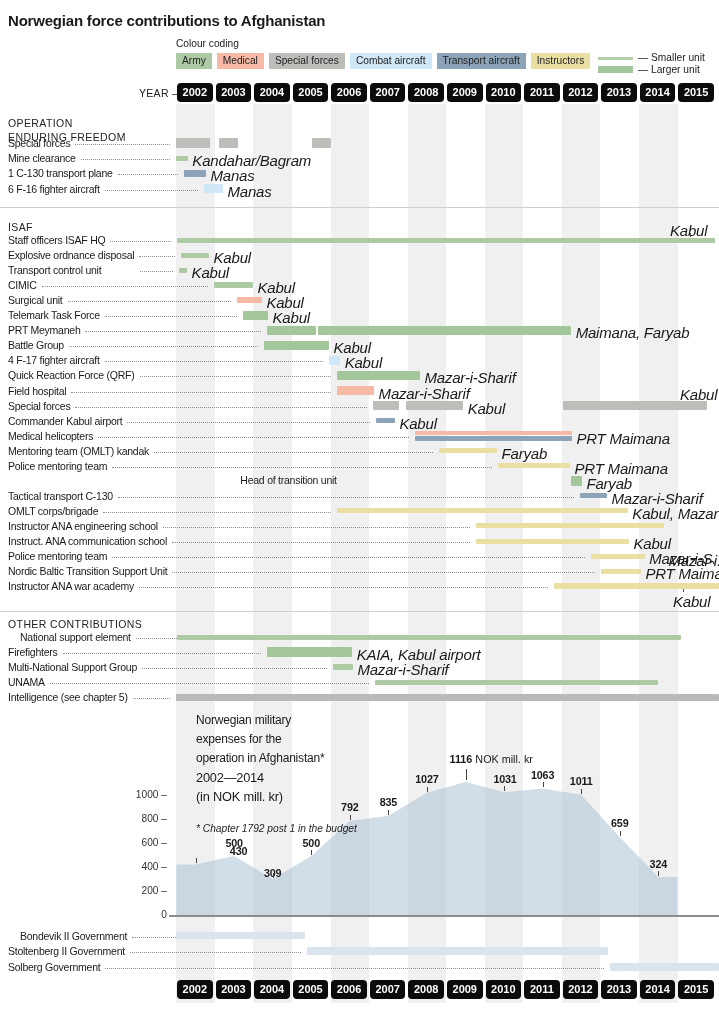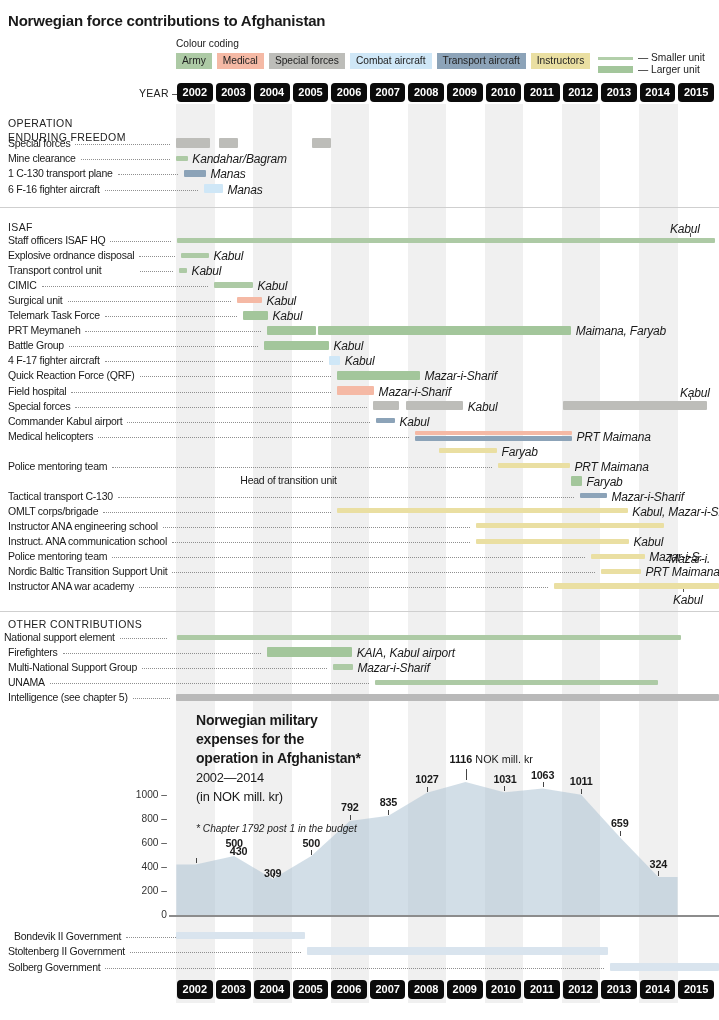--- a/index.html
+++ b/index.html
@@ -15,28 +15,28 @@
   .yearlab{font-size:10.5px;color:#222;letter-spacing:0.3px;}
   .chip{font-size:10.2px;padding:2px 6px 3px 6px;margin-right:5px;white-space:nowrap;color:#222;}
   .chiprow{left:176px;top:53px;display:flex;}
   .codetitle{left:176px;top:38px;font-size:10.2px;}
   .ulegbar{left:598px;width:35px;}
   .ulegtxt{left:638px;font-size:10.2px;white-space:nowrap;}
   .rowlab{display:flex;align-items:center;height:13px;}
   .rowlab .lab{font-size:10.5px;white-space:nowrap;letter-spacing:-0.25px;}
   .leader{flex:1;height:0;border-bottom:1px dotted #8f8f8f;margin:3px 4px 0 5px;}
   .bar{border-radius:1px;}
-  .note{font-size:12px;font-style:italic;white-space:nowrap;letter-spacing:-0.2px;}
+  .note{font-size:15px;font-style:italic;white-space:nowrap;letter-spacing:-0.2px;}
   .tick{width:1px;background:#555;}
   .vlabel{font-size:10.8px;font-weight:bold;text-align:center;width:40px;letter-spacing:-0.2px;}
   .vtick{width:1px;background:#444;}
   .ylab{font-size:10.2px;text-align:right;width:42px;color:#333;white-space:nowrap;}
   #axisline{left:169px;top:915px;width:550px;height:1.6px;background:#8c8c8c;}
   #chart-title{left:196px;top:711px;width:190px;line-height:19px;}
-  #chart-title .b{font-size:14px;font-weight:bold;letter-spacing:-0.2px;}
+  #chart-title .b{font-size:12px;font-weight:normal;letter-spacing:-0.2px;}
   #chart-title .r{font-size:12.8px;letter-spacing:-0.2px;}
   #footnote{left:196px;top:823px;font-size:10.2px;font-style:italic;color:#222;}
   #peak-label{font-size:10.8px;white-space:nowrap;}
   #peak-label .num{font-weight:bold;}
   svg{position:absolute;left:0;top:0;pointer-events:none;}
 </style>
 </head>
 <body>
 
 <div id="canvas">
@@ -271,20 +271,24 @@
     </div>
     <div class="bar" style="position: absolute; left: 376.041px; width: 18.8944px; top: 418.1px; height: 5px; background: rgb(140, 163, 184);"></div>
     <div class="note" style="position: absolute; left: 399.435px; top: 414.6px;">Kabul</div>
     <div class="rowlab" style="position: absolute; left: 8px; top: 429.15px; width: 404.986px;">
       <span class="lab">Medical helicopters</span>
       <div class="leader"></div>
     </div>
     <div class="bar" style="position: absolute; left: 414.986px; width: 156.939px; top: 430.8px; height: 4.5px; background: rgb(245, 185, 165);"></div>
     <div class="bar" style="position: absolute; left: 414.986px; width: 156.939px; top: 436px; height: 4.5px; background: rgb(140, 163, 184);"></div>
     <div class="note" style="position: absolute; left: 576.426px; top: 429.65px;">PRT Maimana</div>
+    <div class="rowlab" style="position: absolute; left: 8px; top: 444.2px; width: 428.894px;">
+      <span class="lab">Mentoring team (OMLT) kandak</span>
+      <div class="leader"></div>
+    </div>
     <div class="bar" style="position: absolute; left: 438.894px; width: 58.2256px; top: 448.2px; height: 5px; background: rgb(234, 223, 162);"></div>
     <div class="note" style="position: absolute; left: 501.619px; top: 444.7px;">Faryab</div>
     <div class="rowlab" style="position: absolute; left: 8px; top: 459.25px; width: 487.89px;">
       <span class="lab">Police mentoring team</span>
       <div class="leader"></div>
     </div>
     <div class="bar" style="position: absolute; left: 497.89px; width: 72.1072px; top: 463.25px; height: 5px; background: rgb(234, 223, 162);"></div>
     <div class="note" style="position: absolute; left: 574.498px; top: 459.75px;">PRT Maimana</div>
     <div class="rowlab" style="position: absolute; left: 8px; top: 474.3px; width: 561.154px; flex-direction: column;">
       <span class="lab">Head of transition unit</span>
@@ -327,21 +331,21 @@
       <div class="leader"></div>
     </div>
     <div class="bar" style="position: absolute; left: 600.846px; width: 40.1024px; top: 568.6px; height: 5px; background: rgb(234, 223, 162);"></div>
     <div class="note" style="position: absolute; left: 645.448px; top: 565.1px;">PRT Maimana</div>
     <div class="rowlab" style="position: absolute; left: 8px; top: 579.65px; width: 543.802px;">
       <span class="lab">Instructor ANA war academy</span>
       <div class="leader"></div>
     </div>
     <div class="bar" style="position: absolute; left: 553.802px; width: 165.037px; top: 582.9px; height: 6.5px; background: rgb(234, 223, 162);"></div>
     <div class="heading" style="position: absolute; left: 8px; top: 618px;">OTHER CONTRIBUTIONS</div>
-    <div class="rowlab" style="position: absolute; left: 4px; top: 630.5px; width: 167.071px;">
+    <div class="rowlab" style="position: absolute; left: 20px; top: 630.5px; width: 167.071px;">
       <span class="lab">National support element</span>
       <div class="leader"></div>
     </div>
     <div class="bar" style="position: absolute; left: 177.071px; width: 503.979px; top: 634.5px; height: 5px; background: rgb(173, 202, 165);"></div>
     <div class="rowlab" style="position: absolute; left: 8px; top: 645.55px; width: 256.916px;">
       <span class="lab">Firefighters</span>
       <div class="leader"></div>
     </div>
     <div class="bar" style="position: absolute; left: 266.916px; width: 85.2176px; top: 647.3px; height: 9.5px; background: rgb(163, 198, 155);"></div>
     <div class="note" style="position: absolute; left: 356.634px; top: 646.05px;">KAIA, Kabul airport</div>
@@ -354,21 +358,21 @@
     <div class="rowlab" style="position: absolute; left: 8px; top: 675.65px; width: 364.884px;">
       <span class="lab">UNAMA</span>
       <div class="leader"></div>
     </div>
     <div class="bar" style="position: absolute; left: 374.884px; width: 283.03px; top: 679.65px; height: 5px; background: rgb(173, 202, 165);"></div>
     <div class="rowlab" style="position: absolute; left: 8px; top: 690.7px; width: 166.3px;">
       <span class="lab">Intelligence (see chapter 5)</span>
       <div class="leader"></div>
     </div>
     <div class="bar" style="position: absolute; left: 176.3px; width: 542.539px; top: 693.7px; height: 7px; background: rgb(185, 185, 185);"></div>
-    <div class="rowlab" style="position: absolute; left: 6px; top: 929px; width: 166.3px; padding-left: 8px;">
+    <div class="rowlab" style="position: absolute; left: 12px; top: 929px; width: 166.3px; padding-left: 8px;">
       <span class="lab">Bondevik II Government</span>
       <div class="leader"></div>
     </div>
     <div class="bar" style="position: absolute; left: 176.3px; width: 128.79px; top: 931.75px; height: 7.5px; background: rgb(217, 228, 238);"></div>
     <div class="rowlab" style="position: absolute; left: 8px; top: 944.7px; width: 297.018px;">
       <span class="lab">Stoltenberg II Government</span>
       <div class="leader"></div>
     </div>
     <div class="bar" style="position: absolute; left: 307.018px; width: 301.154px; top: 947.45px; height: 7.5px; background: rgb(217, 228, 238);"></div>
     <div class="rowlab" style="position: absolute; left: 8px; top: 960.4px; width: 600.1px;">

